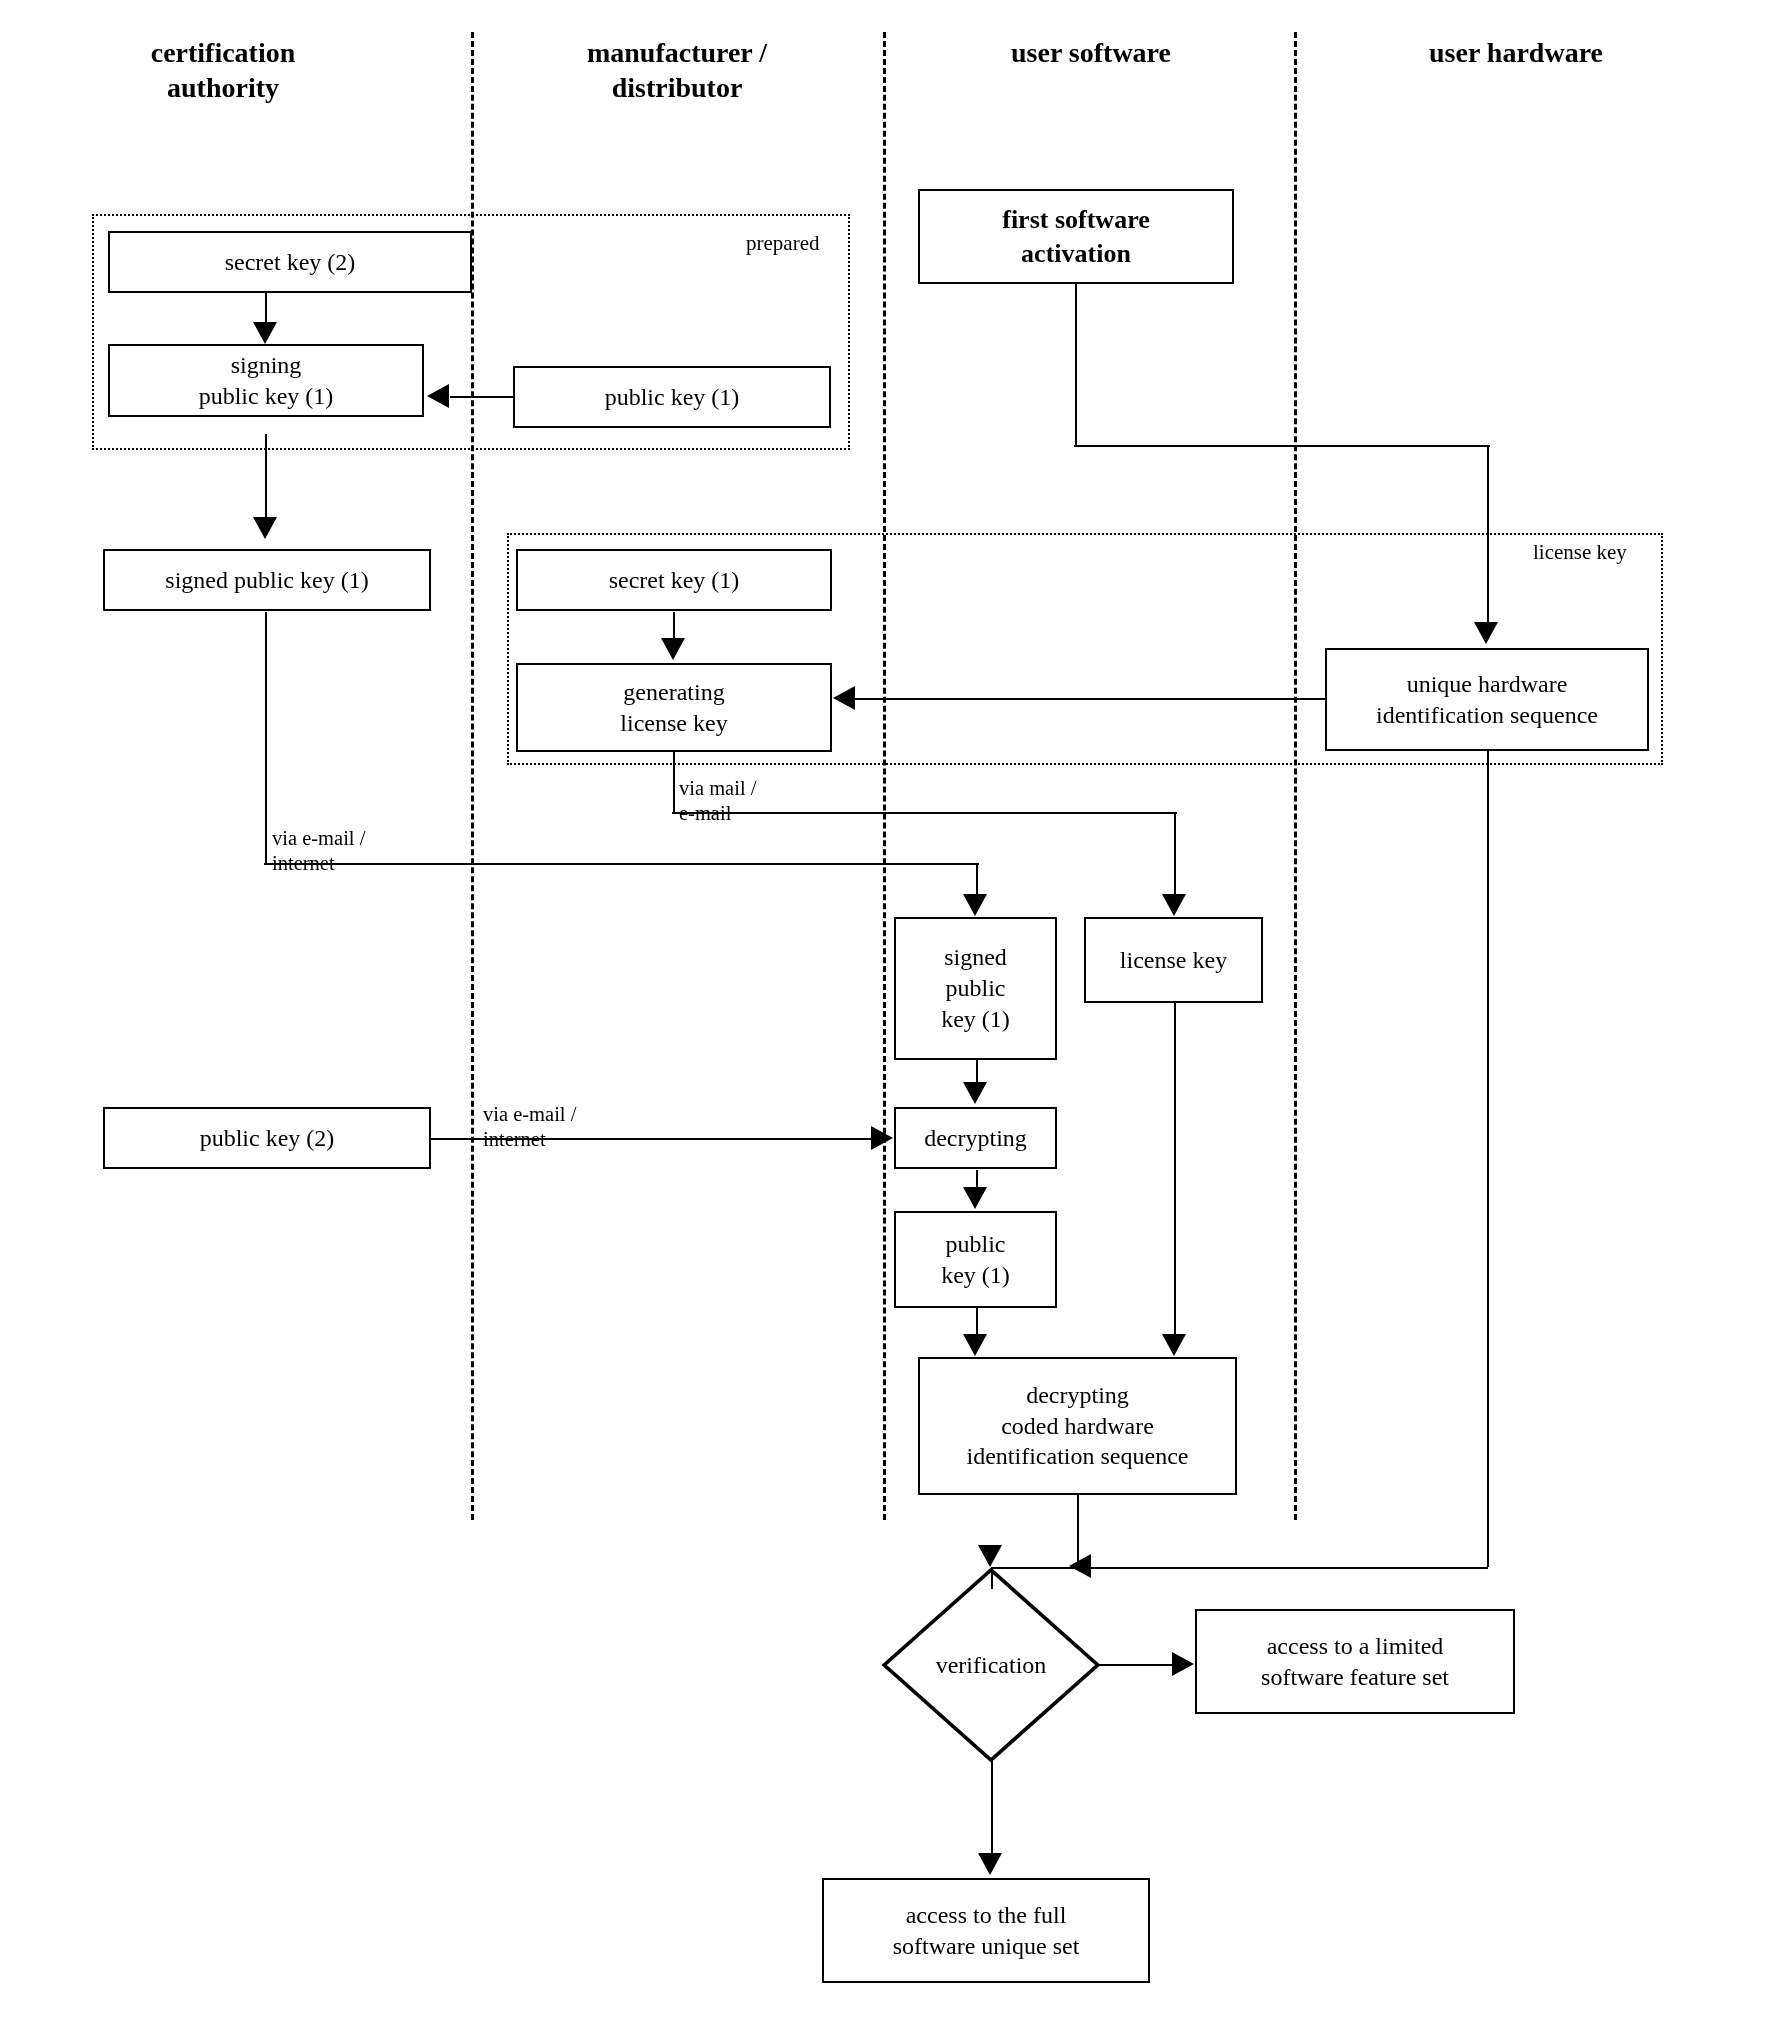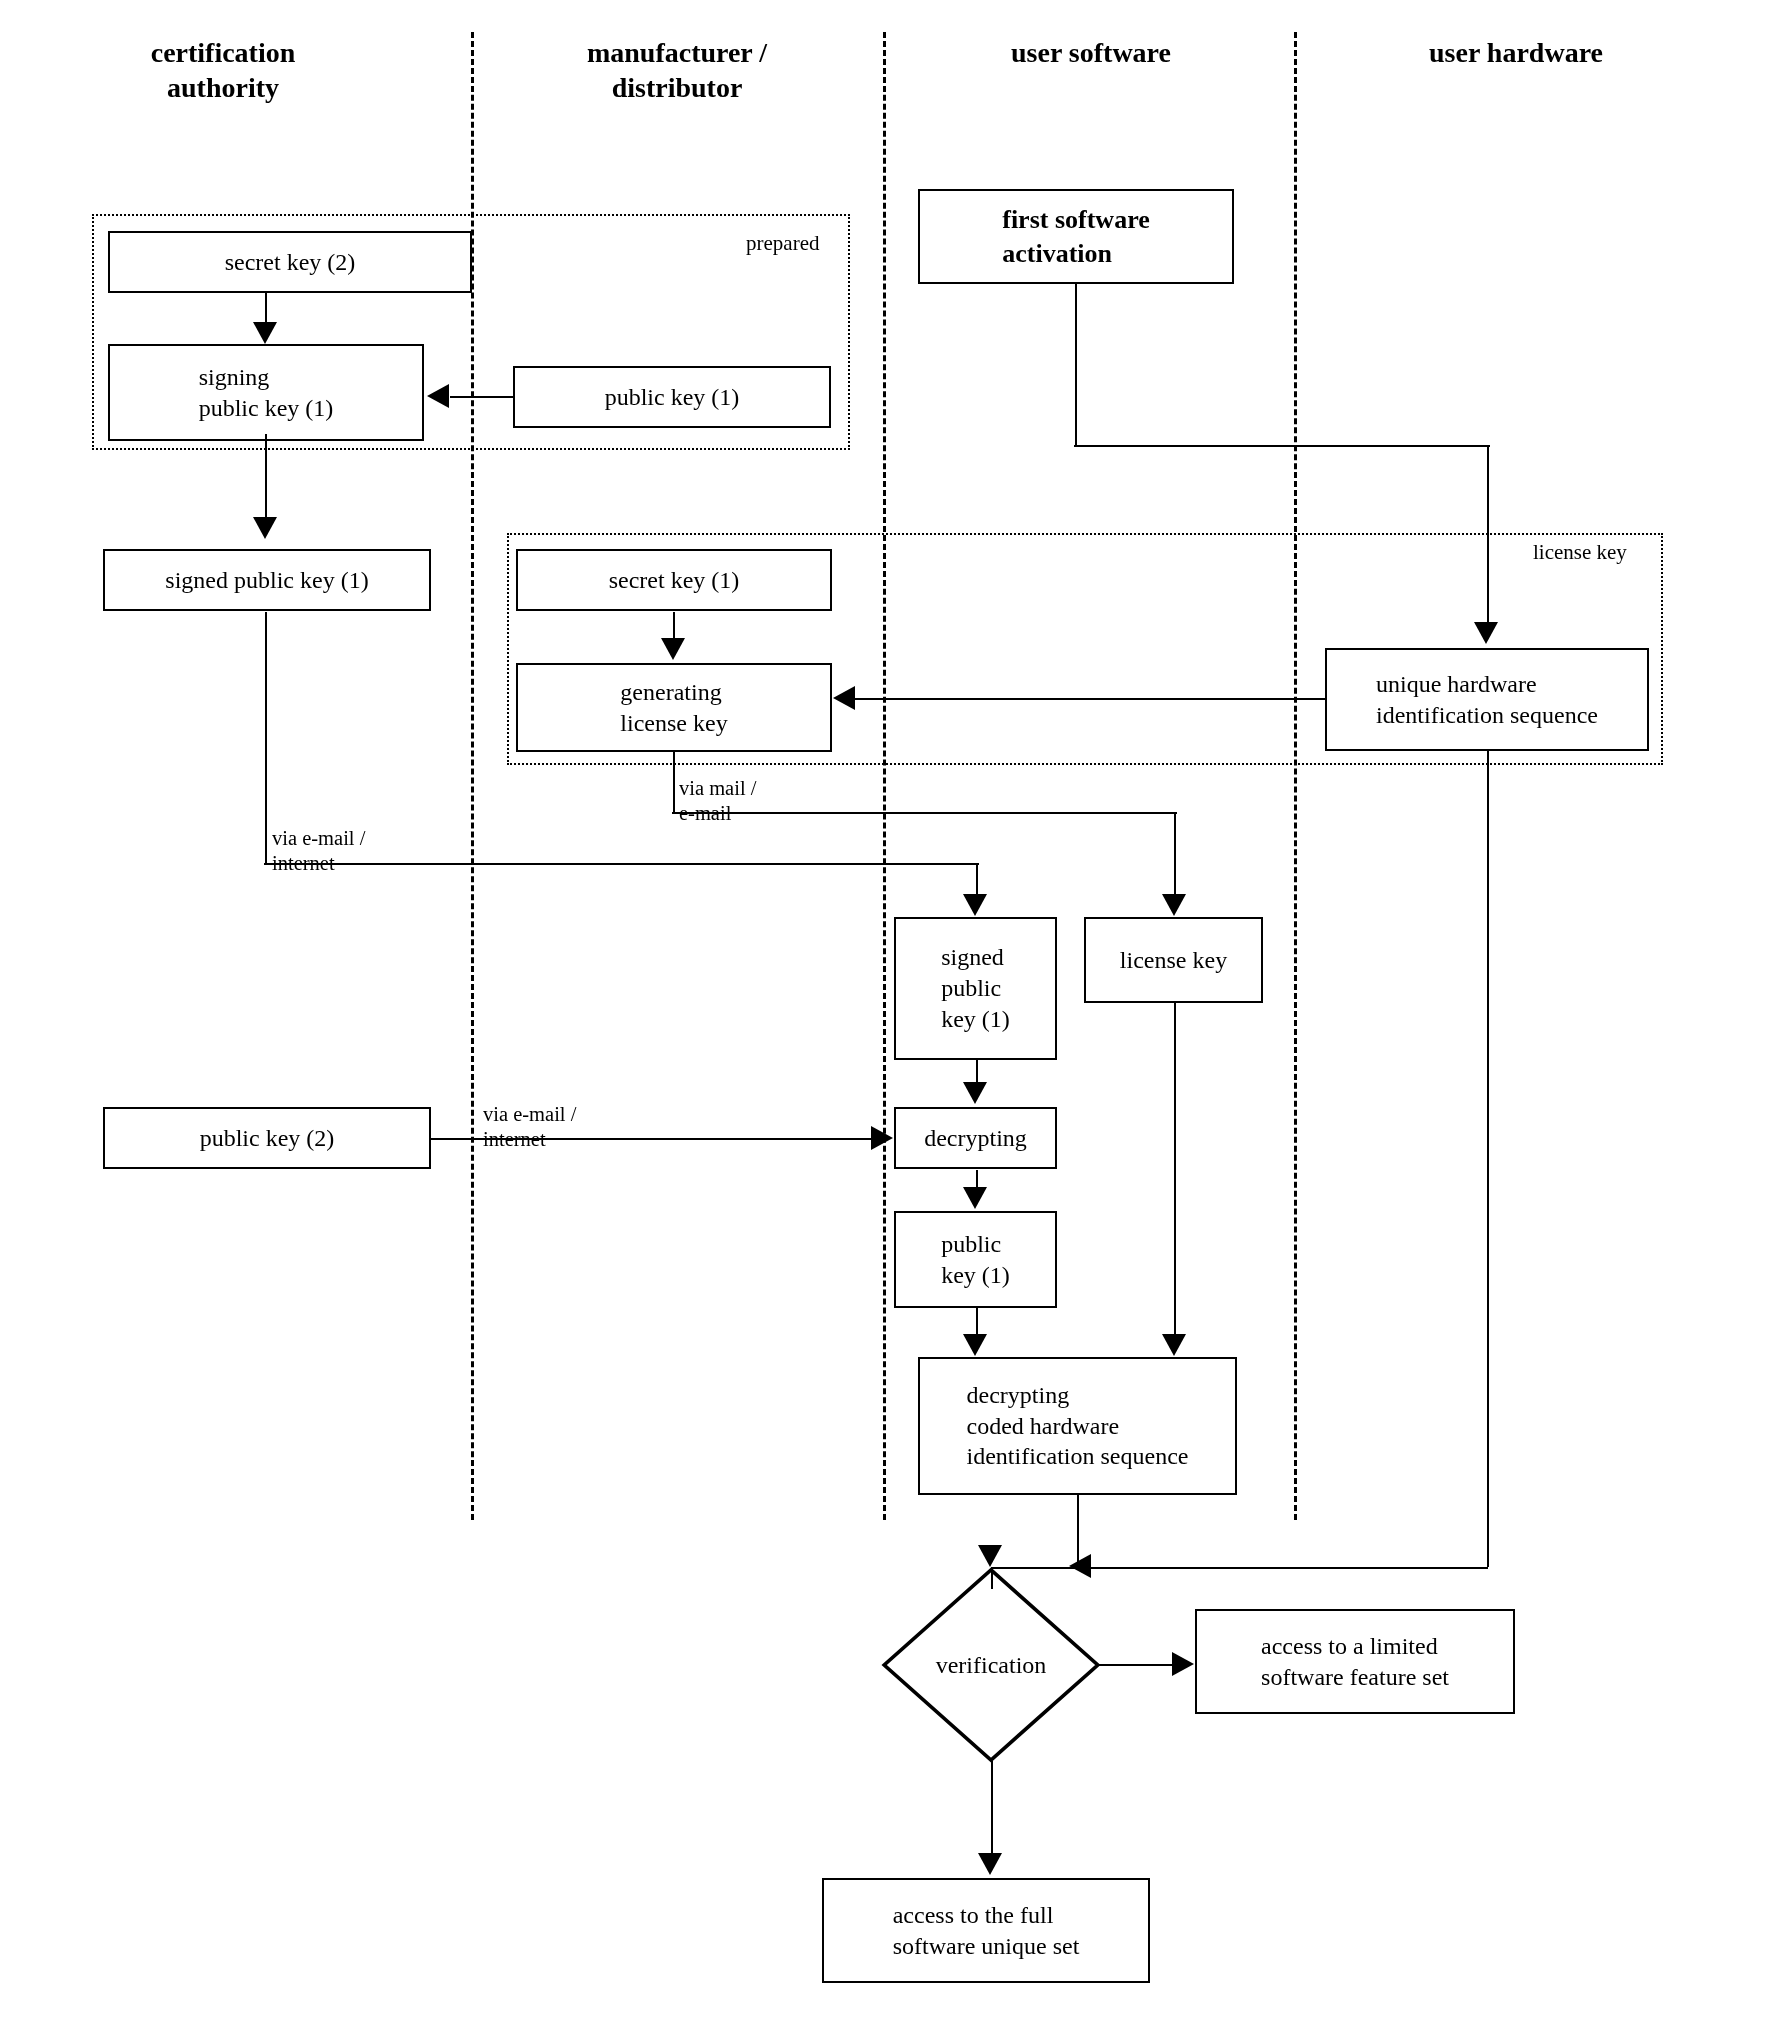--- a/index.html
+++ b/index.html
@@ -34,20 +34,21 @@
   }
   
   .box {
     position: absolute;
     box-sizing: border-box;
     border: 2.9px solid #000;
     background: #fff;
     display: flex;
     align-items: center;
     justify-content: center;
+    text-align: center;
     font-size: 24px;
     line-height: 1.28;
     white-space: pre-line;
     padding: 1.5px 4.4px;
   }
   .box.bold {
     font-weight: bold;
     font-size: 26px;
   }
   
@@ -137,21 +138,21 @@
   <div class="lane-sep" style="left:1294px; top:32px; height:1488px;"></div>
 
   <div class="group" style="left:92px; top:214px; width:758px; height:236px;"></div>
   <div class="group-label" style="left:746px; top:221px;margin-top:11px;">prepared</div>
 
   <div class="group" style="left:507px; top:533px; width:1156px; height:232px;"></div>
   <div class="group-label" style="left:1533px; top:541px;">license key</div>
 
   <div class="box" style="left:108px; top:231px; width:364px; height:62px;">secret key (2)</div>
 
-  <div class="box" style="left:108px; top:344px; width:316px; height:97px;">signing
+  <div class="box" style="left:108px; top:344px; width:316px; height:73px;">signing
 public key (1)</div>
 
   <div class="box" style="left:513px; top:366px; width:318px; height:62px;">public key (1)</div>
 
   <div class="box bold" style="left:918px; top:189px; width:316px; height:95px;">first software
 activation</div>
 
   <div class="box" style="left:103px; top:549px; width:328px; height:62px;">signed public key (1)</div>
 
   <div class="box" style="left:516px; top:549px; width:316px; height:62px;">secret key (1)</div>

